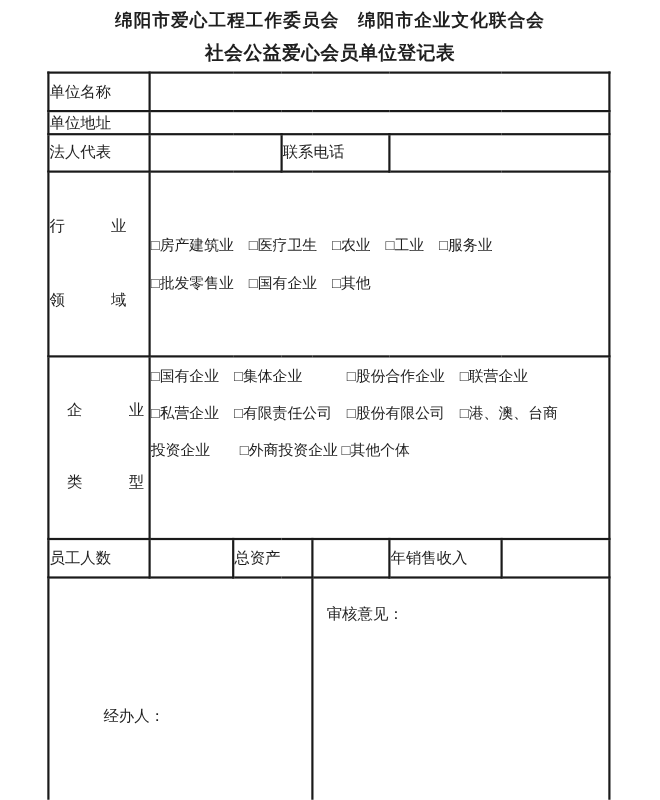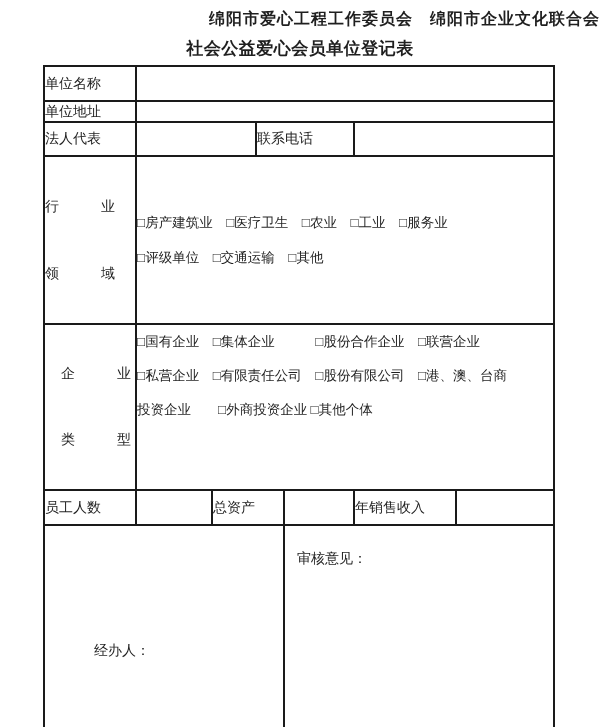--- a/index.html
+++ b/index.html
@@ -7,21 +7,21 @@
   body {
     width: 600px; height: 727px;
     background: #ffffff;
     color: #1f1f1f;
     font-family: "Liberation Serif", "DejaVu Serif", serif;
     position: relative;
     overflow: hidden;
   }
   .doc-title-1 {
     position: absolute; top: 9px; left: 0; width: 600px;
-    text-align: right; font-size: 16px; font-weight: bold;
+    text-align: center; font-size: 16px; font-weight: bold;
     letter-spacing: 1px; white-space: pre;
   }
   .doc-title-2 {
     position: absolute; top: 37px; left: 0; width: 600px;
     text-align: center; font-size: 17px; font-weight: bold;
     letter-spacing: 0.5px; white-space: pre;
   }
   table.reg-table {
     position: absolute; left: 43px; top: 65px;
     width: 510px; border-collapse: collapse; table-layout: fixed;
@@ -83,21 +83,21 @@
     <td colspan="2"></td>
   </tr>
 
   <tr style="height:76px">
     <td class="lbl2">
       <div class="lbl-line">行　　　业</div>
       <div class="lbl-line">领　　　域</div>
     </td>
     <td colspan="6" class="opts">
       <div class="opt-line">□房产建筑业　□医疗卫生　□农业　□工业　□服务业</div>
-      <div class="opt-line">□评级单位　□交通运输　□其他</div>
+      <div class="opt-line">□批发零售业　□国有企业　□其他</div>
     </td>
   </tr>
 
   <tr style="height:102px">
     <td class="lbl2 top">
       <div class="lbl-line">企　　　业</div>
       <div class="lbl-line">类　　　型</div>
     </td>
     <td colspan="6" class="opts top">
       <div class="opt-line">□国有企业　□集体企业　　　□股份合作企业　□联营企业</div>

